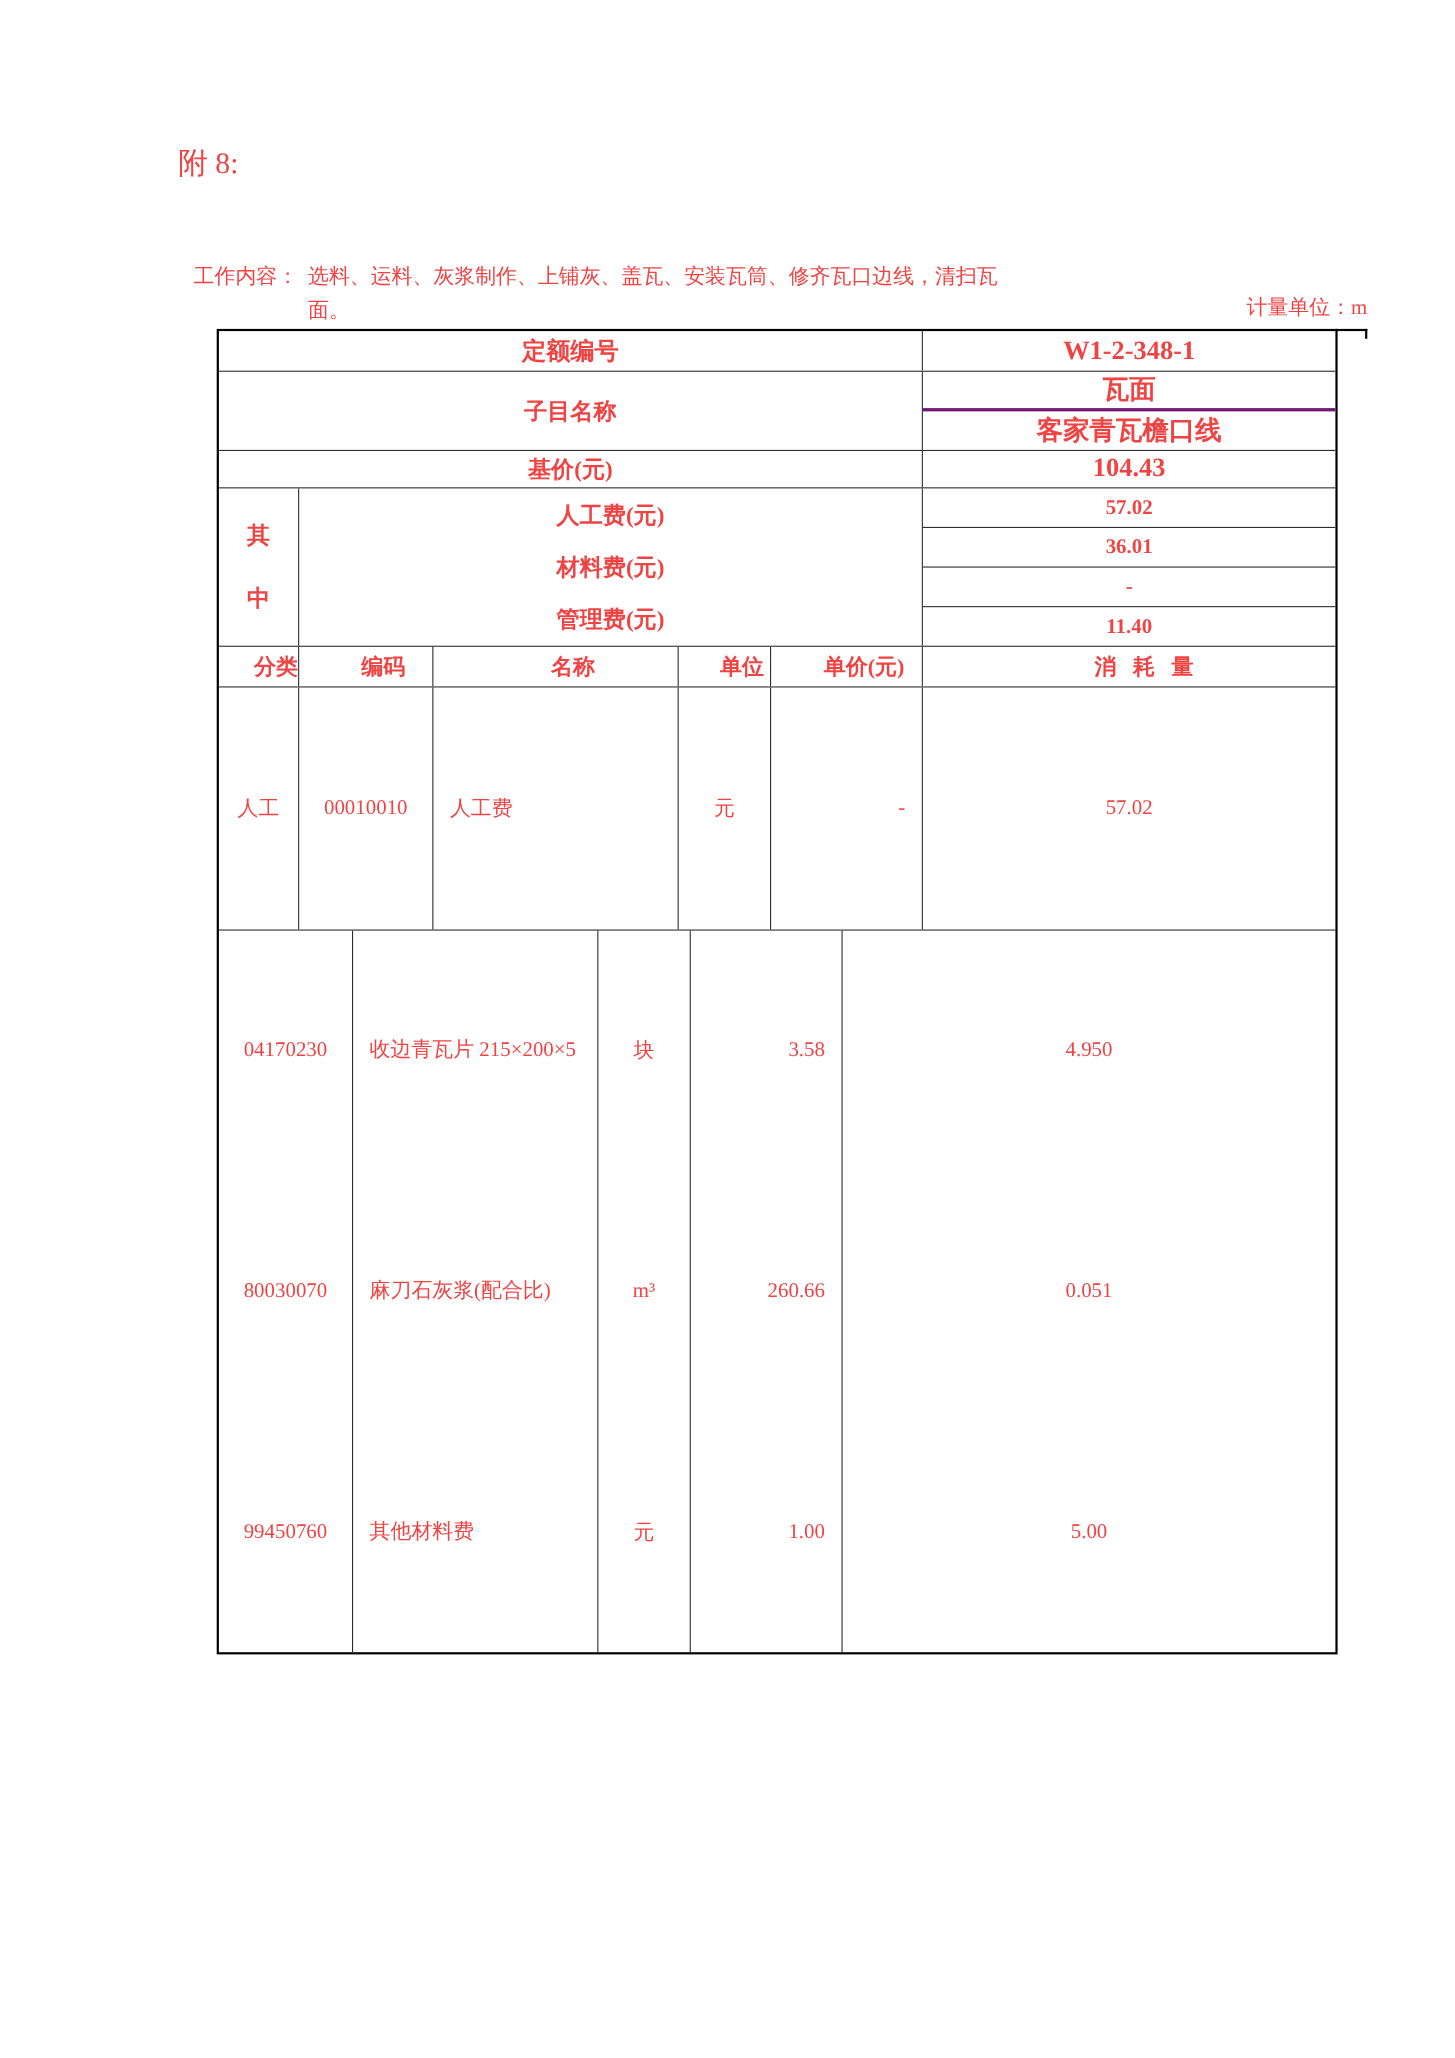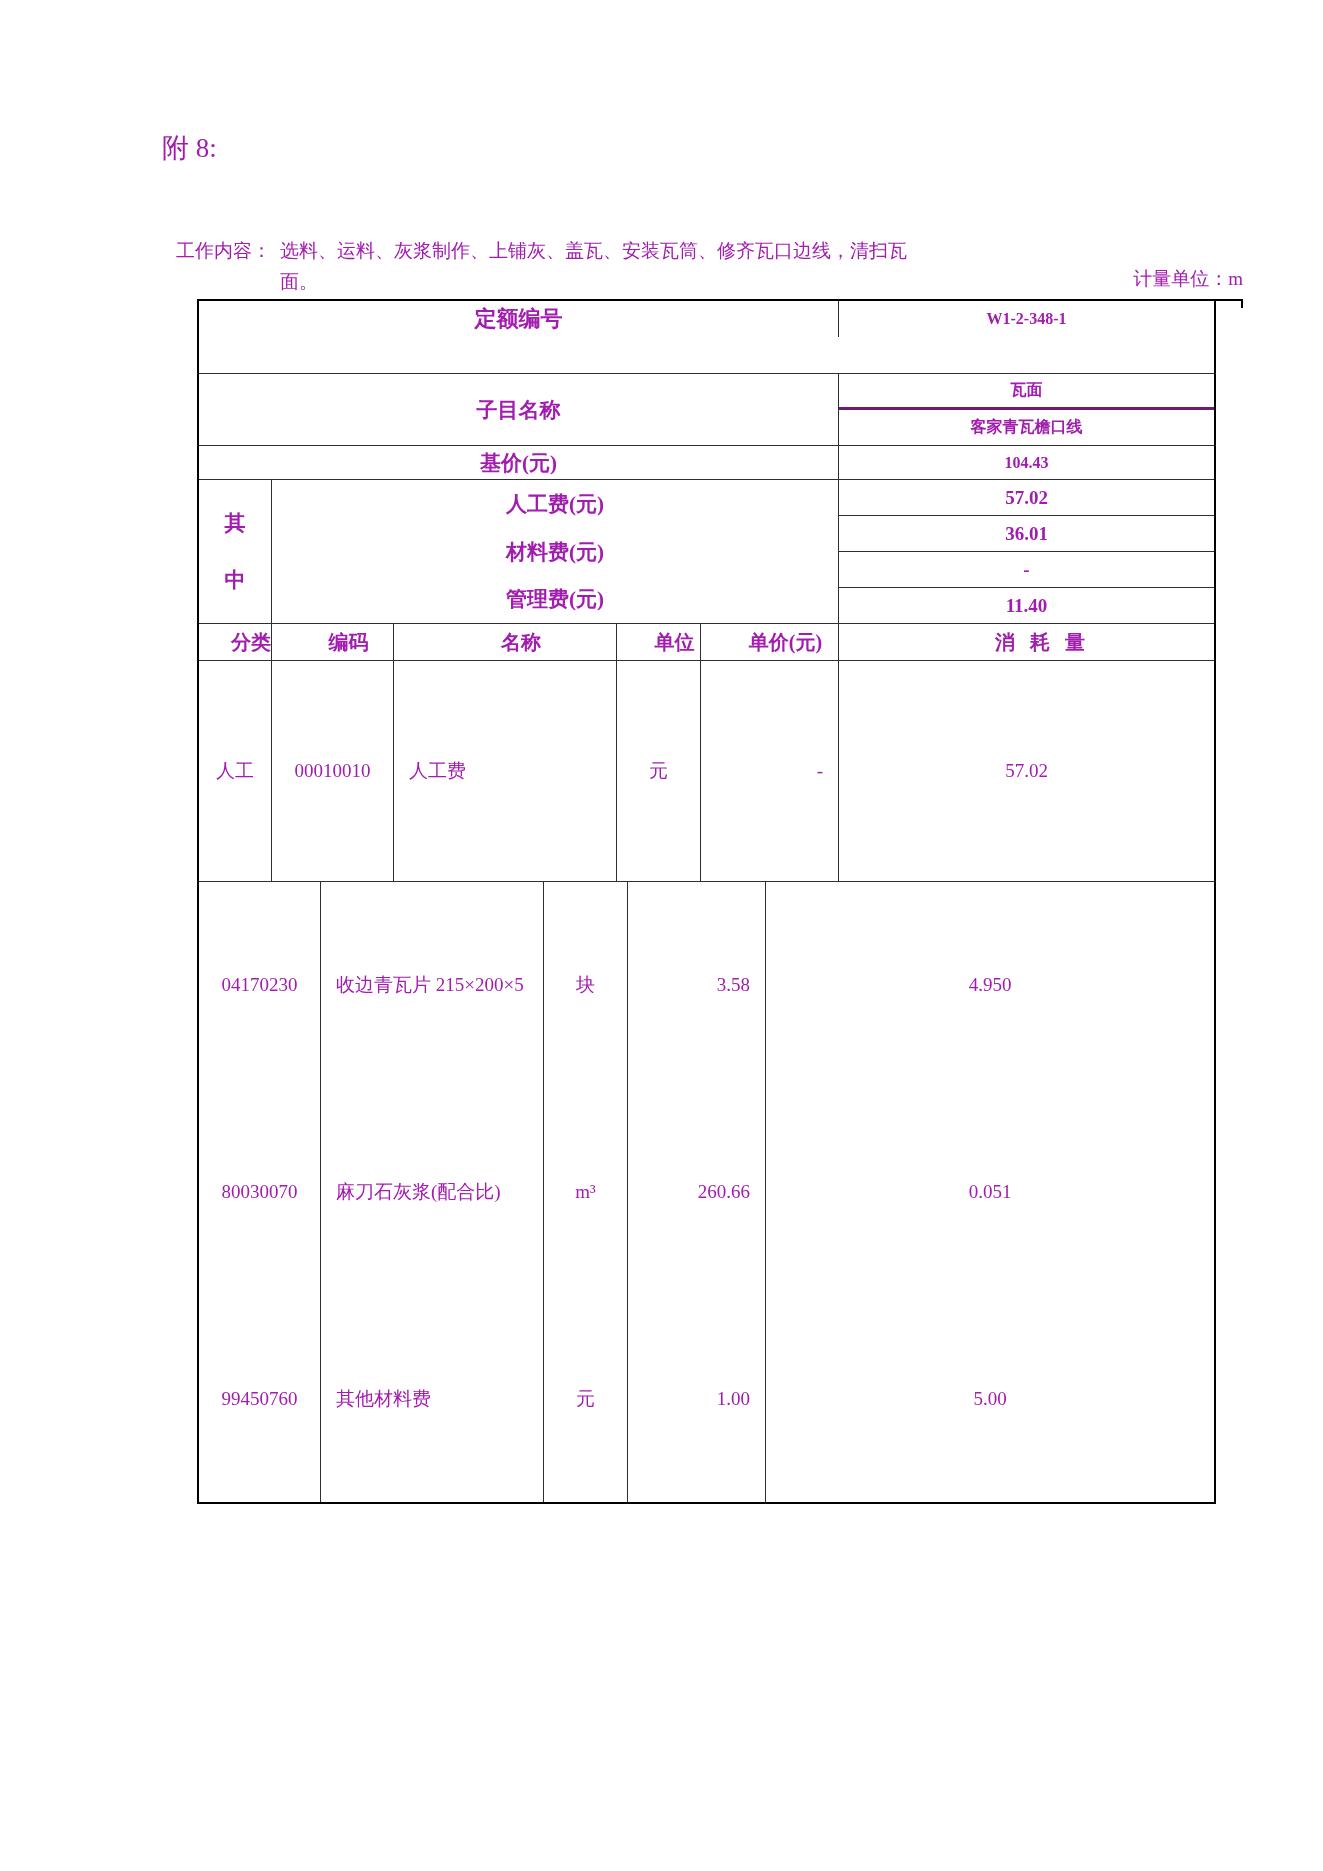--- a/index.html
+++ b/index.html
@@ -1,18 +1,18 @@
 <!DOCTYPE html>
 <html><head>
 <meta charset="utf-8">
 <style>
   html,body{margin:0;padding:0;background:#e8e8e8;}
   .page{
     position:relative;width:1323px;height:1871px;background:#ffffff;
-    font-family:"Liberation Serif","DejaVu Serif",serif;color:#a21caf;
+    font-family:"Liberation Serif","DejaVu Serif",serif;color:#ef4444;
     margin:0 auto;overflow:hidden;
   }
   .abs{position:absolute;white-space:nowrap;}
   .attach{left:162px;top:130px;font-size:27px;}
   .wc-label{left:176px;top:238px;font-size:19px;}
   .wc-line1{left:280px;top:238px;font-size:19px;}
   .wc-line2{left:280px;top:269px;font-size:19px;}
   .unit{top:266px;right:80px;font-size:19px;}
   .pageno{left:0;top:1708px;width:1323px;text-align:center;font-size:17px;
     font-family:"Liberation Sans","DejaVu Sans",sans-serif;}
@@ -24,26 +24,26 @@
     font-size:19px;
   }
   .trow{display:flex;box-sizing:border-box;flex-shrink:0;}
   .trow + .trow{border-top:1px solid #2e2e2e;}
   .c{border-right:1px solid #2e2e2e;box-sizing:border-box;display:flex;
      align-items:center;justify-content:center;}
   .c:last-child{border-right:none;}
   .w1{width:73px;} .w2{width:122px;} .w3{width:223px;} .w4{width:84px;}
   .w5{width:138px;} .w6{flex:1;min-width:0;}
   .wlabel{width:640px;} .wmid{width:567px;}
-  .h-r1{height:36px;} .h-r2{height:72px;margin-top:36px;} .h-r3{height:34px;}
+  .h-r1{height:36px;} .h-r2{height:72px;} .h-r3{height:34px;}
   .h-r4{height:144px;} .h-r5{height:37px;} .h-r6{height:221px;}
   .h-r7{flex:1;}
   .biglabel{font-size:22px;font-weight:bold;}
   .midlabel{font-size:21px;font-weight:bold;}
-  .val{font-size:16px;font-weight:bold;}
+  .val{font-size:24px;font-weight:bold;}
   .colhead{font-size:20px;font-weight:bold;padding-left:32px;}
   .stack{display:flex;flex-direction:column;align-items:stretch;}
   .half{height:50%;display:flex;align-items:center;justify-content:center;box-sizing:border-box;}
   .half-top{border-bottom:3px solid #701a75;}
   .among-col{flex-direction:column;justify-content:space-around;padding:14px 0;
     font-size:21px;font-weight:bold;}
   .feelabel{flex:1;display:flex;align-items:center;justify-content:center;
     font-size:21px;font-weight:bold;}
   .feeval{flex:1;display:flex;align-items:center;justify-content:center;
     font-weight:bold;box-sizing:border-box;}

